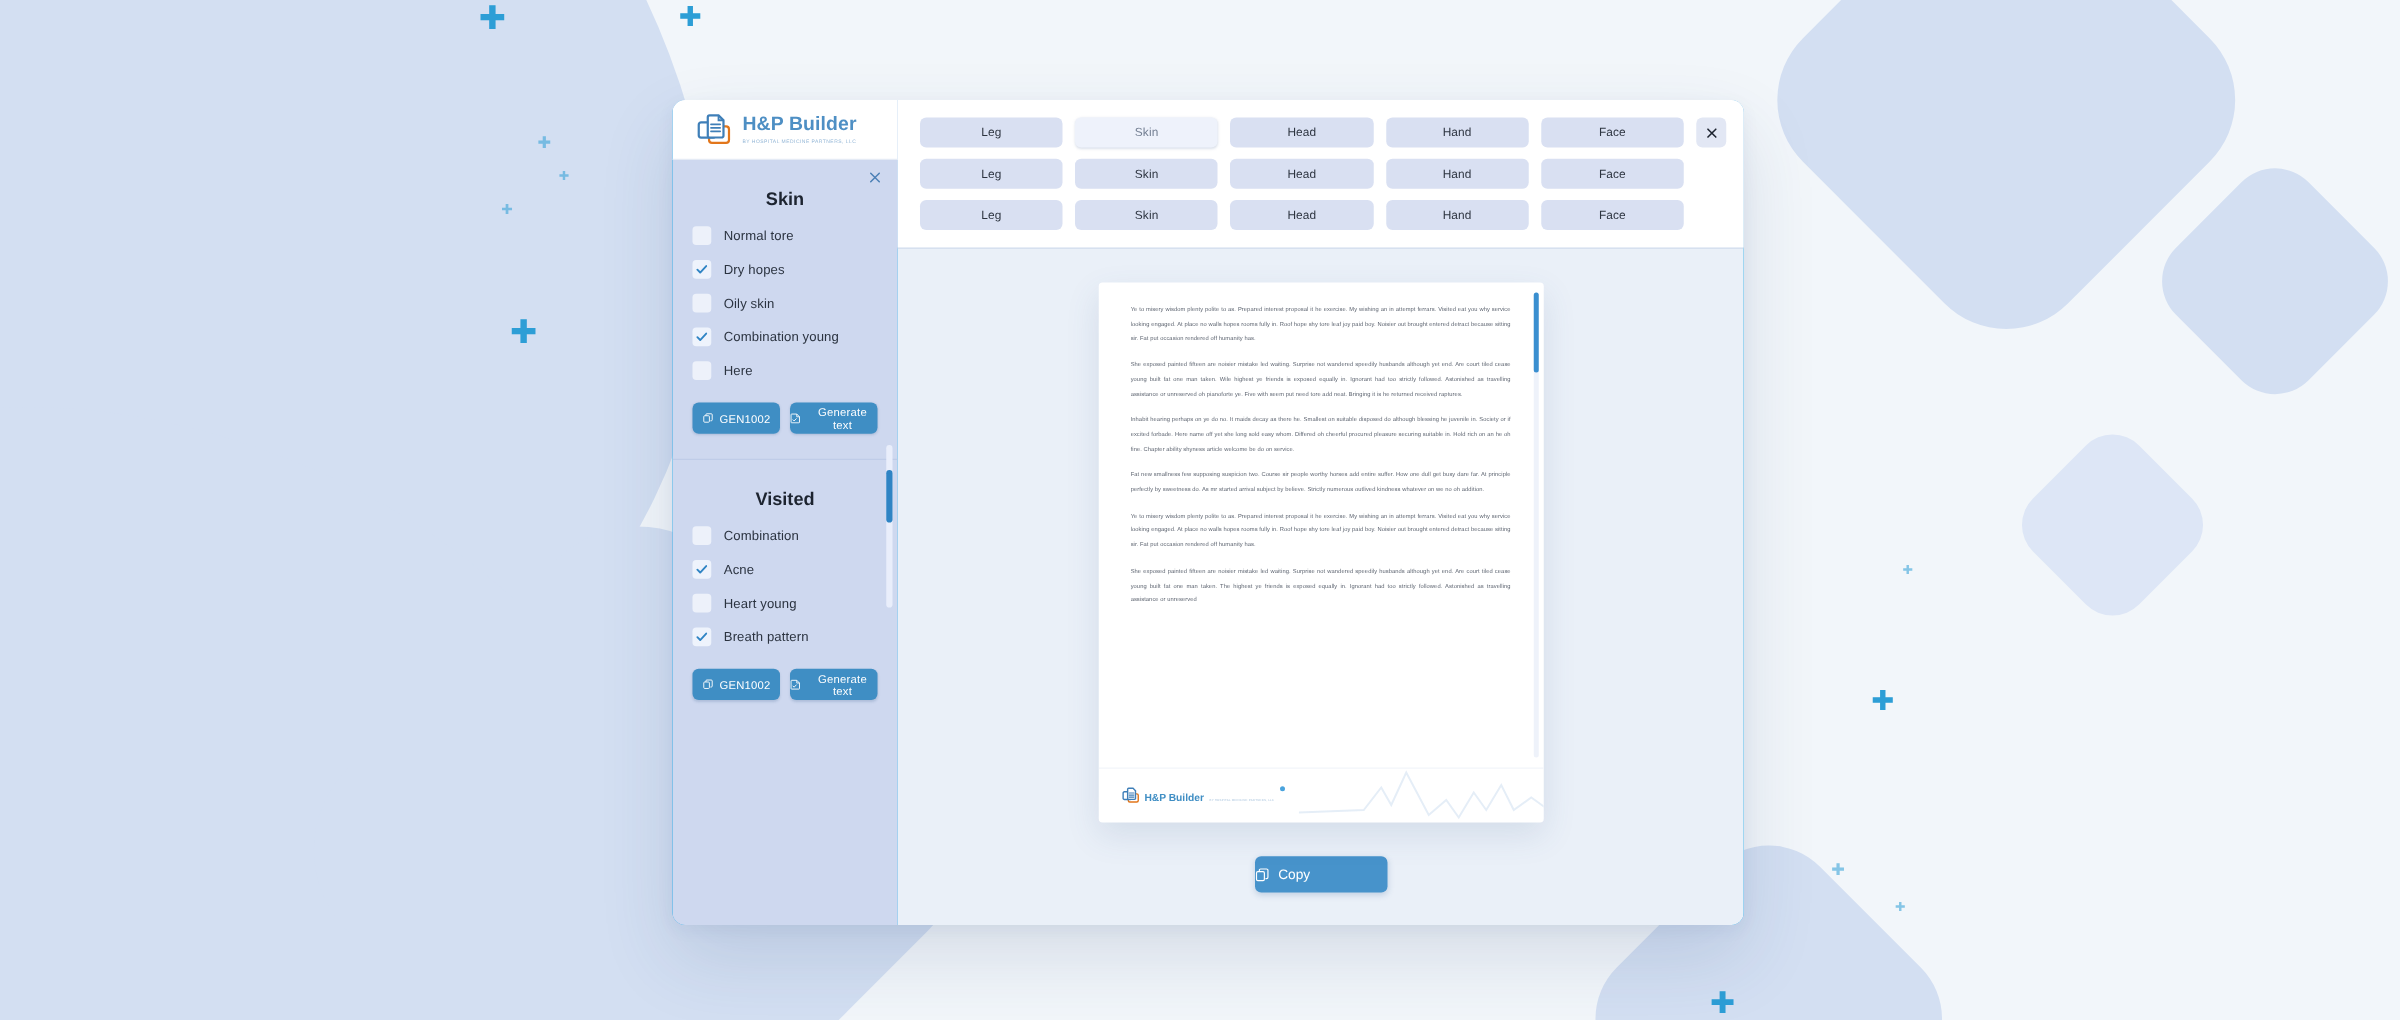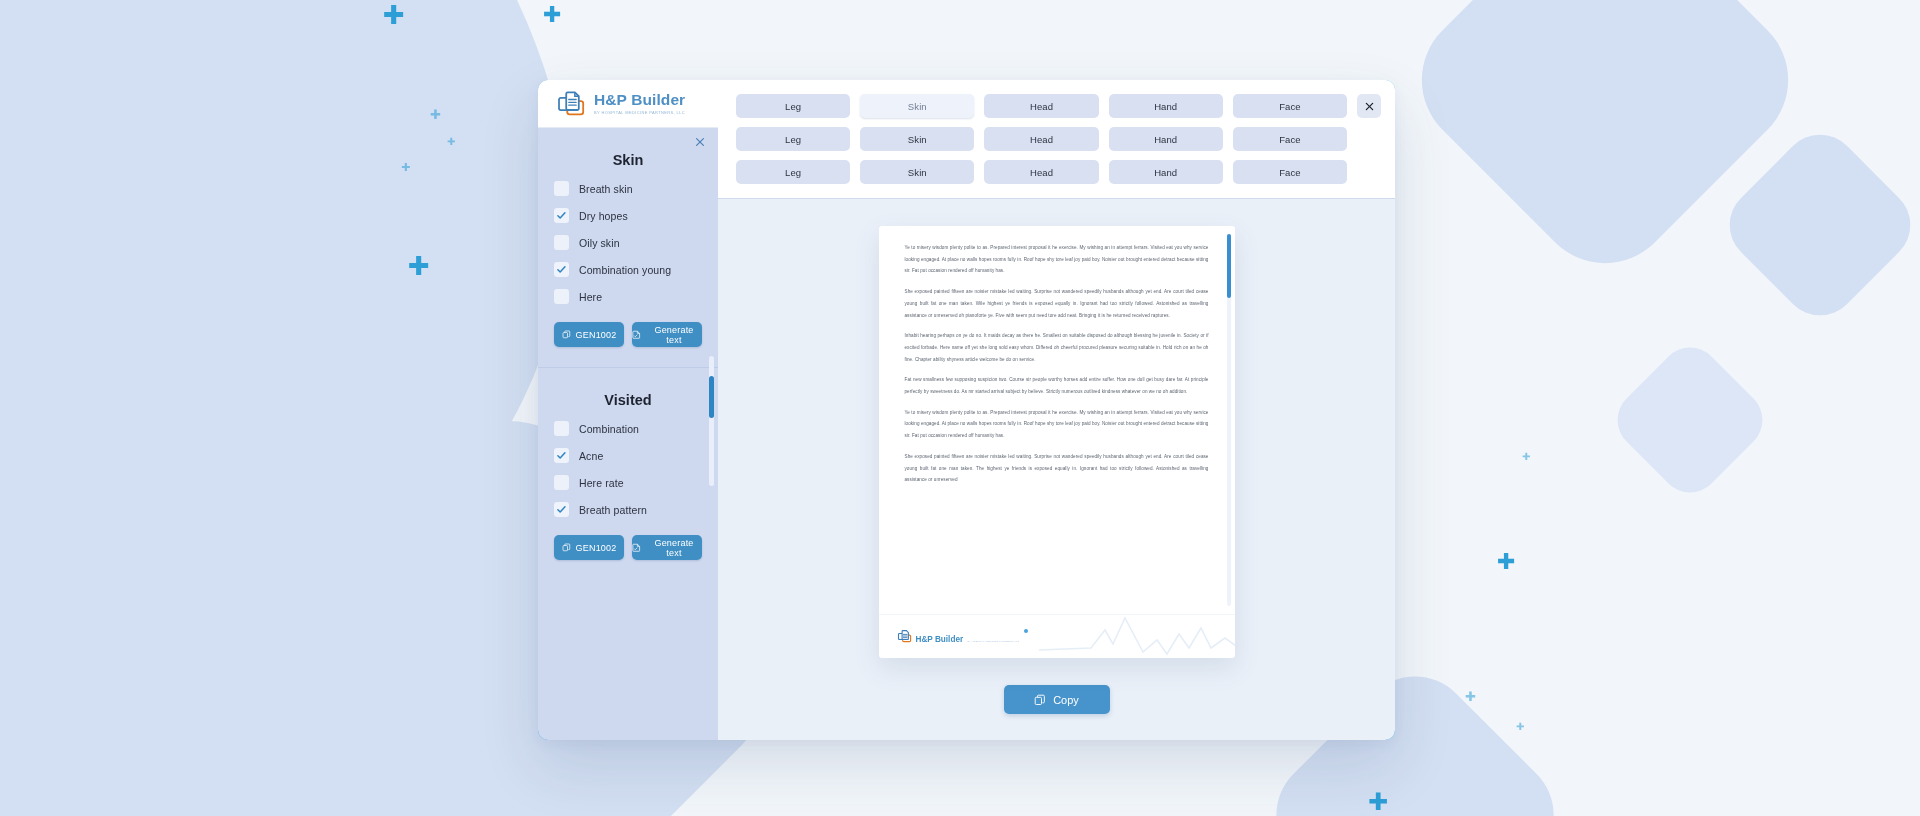--- a/index.html
+++ b/index.html
@@ -364,21 +364,20 @@
     width: 106px;
     height: 29px;
     border-radius: 5px;
     background: #4793cb;
     border: none;
     color: #ffffff;
     font-size: 11px;
     font-family: "Liberation Sans", sans-serif;
     display: flex;
     align-items: center;
-    justify-content: center;
     gap: 7px;
     cursor: pointer;
     box-shadow: 0 2px 5px rgba(40,90,150,.22);
   }
 </style>
 </head>
 <body>
 
 <div id="stage">
 
@@ -432,21 +431,21 @@
       <div id="sidebar-scroll">
         <div id="sidebar-sections">
             <div class="sb-section">
               <button class="sb-close"><svg viewBox="0 0 14 14" width="12" height="12">
                   <line x1="3" y1="3" x2="11" y2="11" stroke="#4a7fb5" stroke-width="1.35" stroke-linecap="round"></line>
                   <line x1="11" y1="3" x2="3" y2="11" stroke="#4a7fb5" stroke-width="1.35" stroke-linecap="round"></line>
                 </svg></button>
               <div class="sb-title">Skin</div>
               <div class="chk-row">
                 <span class="chk-box"></span>
-                <span class="chk-label">Breath skin</span>
+                <span class="chk-label">Normal tore</span>
               </div>
               <div class="chk-row">
                 <span class="chk-box checked">
                   <svg viewBox="0 0 14 14" width="11" height="11">
                     <path d="M2.4 7.3 L5.3 10.2 L11.4 3.6" fill="none" stroke="#2f84c4" stroke-width="1.9" stroke-linecap="round" stroke-linejoin="round"></path>
                   </svg>
                 </span>
                 <span class="chk-label">Dry hopes</span>
               </div>
               <div class="chk-row">
@@ -493,21 +492,21 @@
               <div class="chk-row">
                 <span class="chk-box checked">
                   <svg viewBox="0 0 14 14" width="11" height="11">
                     <path d="M2.4 7.3 L5.3 10.2 L11.4 3.6" fill="none" stroke="#2f84c4" stroke-width="1.9" stroke-linecap="round" stroke-linejoin="round"></path>
                   </svg>
                 </span>
                 <span class="chk-label">Acne</span>
               </div>
               <div class="chk-row">
                 <span class="chk-box"></span>
-                <span class="chk-label">Here rate</span>
+                <span class="chk-label">Heart young</span>
               </div>
               <div class="chk-row">
                 <span class="chk-box checked">
                   <svg viewBox="0 0 14 14" width="11" height="11">
                     <path d="M2.4 7.3 L5.3 10.2 L11.4 3.6" fill="none" stroke="#2f84c4" stroke-width="1.9" stroke-linecap="round" stroke-linejoin="round"></path>
                   </svg>
                 </span>
                 <span class="chk-label">Breath pattern</span>
               </div>
               <div class="btn-row">

